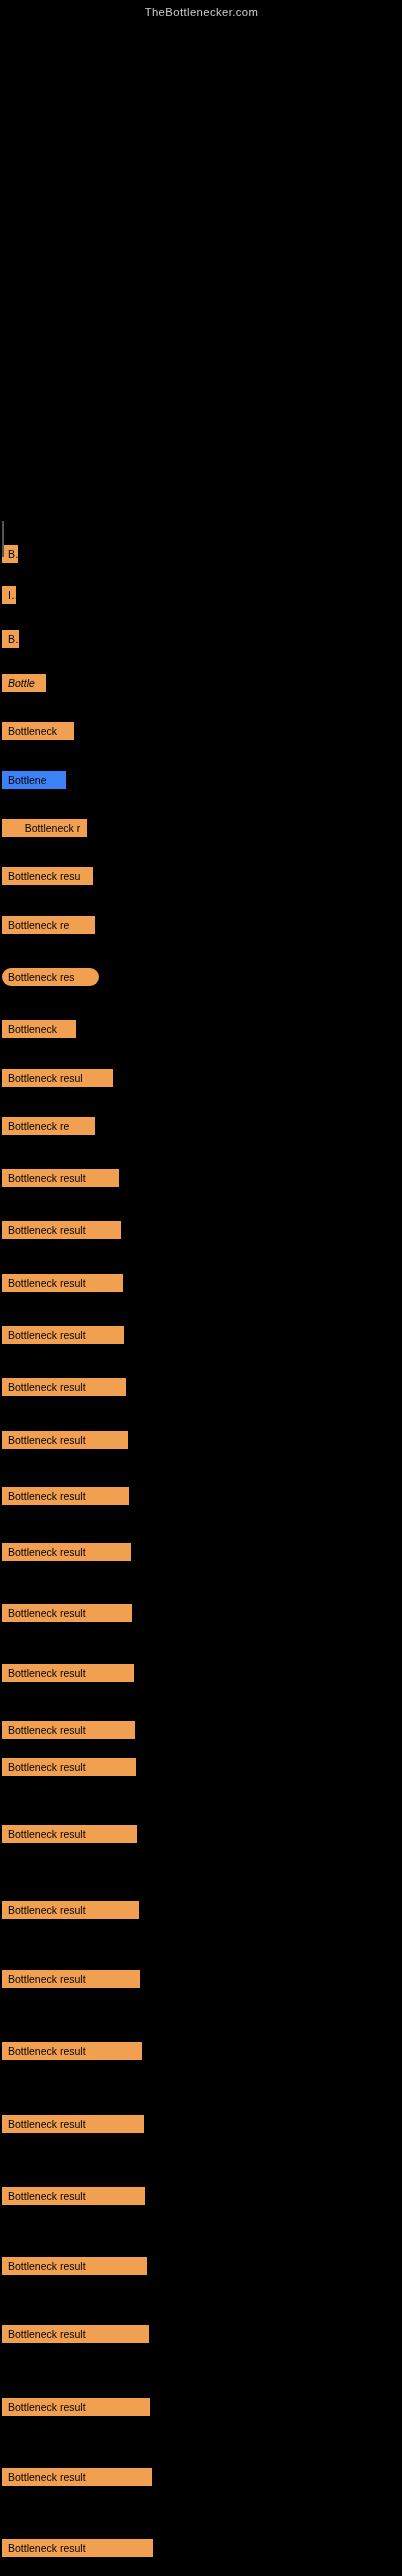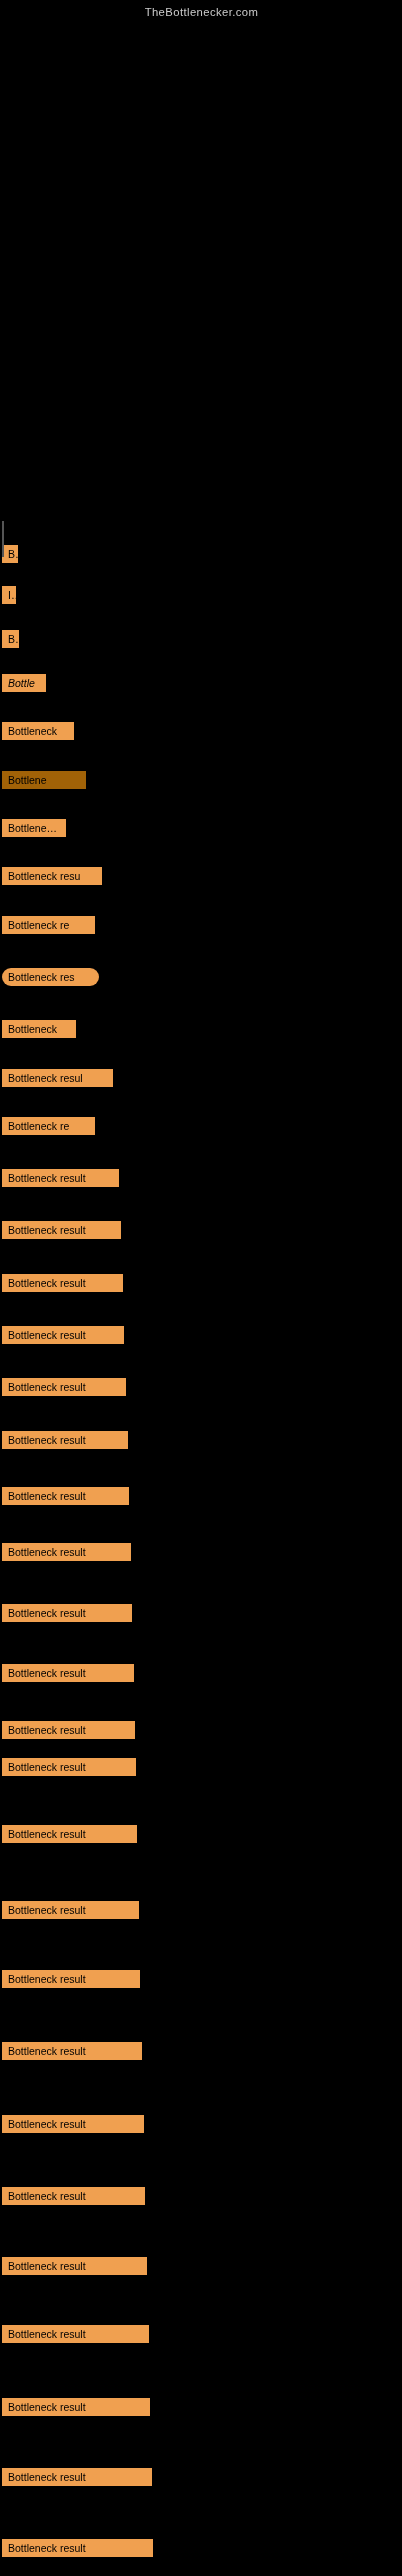--- a/index.html
+++ b/index.html
@@ -27,23 +27,23 @@
 <body>
 
 <div class="site-title">TheBottlenecker.com</div>
 
 <div id="items-container" style="position: relative; width: 403px; height: 2560px;">
 <div style="position: absolute; top: 523px; left: 1.6px; background-color: rgb(240, 160, 80); color: rgb(0, 0, 0); font-size: 10.5px; font-weight: 500; padding: 3.2px 6.4px; width: 16px; white-space: nowrap; overflow: hidden; text-overflow: ellipsis; display: block;">B</div>
     <div style="position: absolute; top: 564px; left: 1.6px; background-color: rgb(240, 160, 80); color: rgb(0, 0, 0); font-size: 10.5px; font-weight: 500; padding: 3.2px 6.4px; width: 14.5px; white-space: nowrap; overflow: hidden; text-overflow: ellipsis; display: block;">I</div>
     <div style="position: absolute; top: 608px; left: 1.6px; background-color: rgb(240, 160, 80); color: rgb(0, 0, 0); font-size: 10.5px; font-weight: 500; padding: 3.2px 6.4px; width: 17.7px; white-space: nowrap; overflow: hidden; text-overflow: ellipsis; display: block;">B</div>
     <div style="position: absolute; top: 652px; left: 1.6px; background-color: rgb(240, 160, 80); color: rgb(0, 0, 0); font-size: 10.5px; font-weight: 500; padding: 3.2px 6.4px; width: 44px; white-space: nowrap; overflow: hidden; text-overflow: ellipsis; display: block; font-style: italic;">Bottle</div>
     <div style="position: absolute; top: 700px; left: 1.6px; background-color: rgb(240, 160, 80); color: rgb(0, 0, 0); font-size: 10.5px; font-weight: 500; padding: 3.2px 6.4px; width: 72px; white-space: nowrap; overflow: hidden; text-overflow: ellipsis; display: block;">Bottleneck</div>
-    <div style="position: absolute; top: 749px; left: 1.6px; background-color: #a16207; color: rgb(0, 0, 0); font-size: 10.5px; font-weight: 500; padding: 3.2px 6.4px; width: 84px; white-space: nowrap; overflow: hidden; text-overflow: ellipsis; display: block;">Bottlene</div>
-    <div style="position: absolute; top: 797px; left: 1.6px; background-color: rgb(240, 160, 80); color: rgb(0, 0, 0); font-size: 10.5px; font-weight: 500; padding: 3.2px 6.4px; width: 64px; white-space: nowrap; overflow: hidden; text-overflow: ellipsis; display: block;">Bottleneck r</div>
-    <div style="position: absolute; top: 845px; left: 1.6px; background-color: rgb(240, 160, 80); color: rgb(0, 0, 0); font-size: 10.5px; font-weight: 500; padding: 3.2px 6.4px; width: 100px; white-space: nowrap; overflow: hidden; text-overflow: ellipsis; display: block;">Bottleneck resu</div>
+    <div style="position: absolute; top: 749px; left: 1.6px; background-color: #3b82f6; color: rgb(0, 0, 0); font-size: 10.5px; font-weight: 500; padding: 3.2px 6.4px; width: 64px; white-space: nowrap; overflow: hidden; text-overflow: ellipsis; display: block;">Bottlene</div>
+    <div style="position: absolute; top: 797px; left: 1.6px; background-color: rgb(240, 160, 80); color: rgb(0, 0, 0); font-size: 10.5px; font-weight: 500; padding: 3.2px 6.4px; width: 85px; white-space: nowrap; overflow: hidden; text-overflow: ellipsis; display: block; text-align: right;">Bottleneck r</div>
+    <div style="position: absolute; top: 845px; left: 1.6px; background-color: rgb(240, 160, 80); color: rgb(0, 0, 0); font-size: 10.5px; font-weight: 500; padding: 3.2px 6.4px; width: 91px; white-space: nowrap; overflow: hidden; text-overflow: ellipsis; display: block;">Bottleneck resu</div>
     <div style="position: absolute; top: 894px; left: 1.6px; background-color: rgb(240, 160, 80); color: rgb(0, 0, 0); font-size: 10.5px; font-weight: 500; padding: 3.2px 6.4px; width: 93px; white-space: nowrap; overflow: hidden; text-overflow: ellipsis; display: block;">Bottleneck re</div>
     <div style="position: absolute; top: 946px; left: 1.6px; background-color: rgb(240, 160, 80); color: rgb(0, 0, 0); font-size: 10.5px; font-weight: 500; padding: 3.2px 6.4px; width: 97px; white-space: nowrap; overflow: hidden; text-overflow: ellipsis; display: block; border-radius: 9px;">Bottleneck res</div>
     <div style="position: absolute; top: 998px; left: 1.6px; background-color: rgb(240, 160, 80); color: rgb(0, 0, 0); font-size: 10.5px; font-weight: 500; padding: 3.2px 6.4px; width: 74px; white-space: nowrap; overflow: hidden; text-overflow: ellipsis; display: block;">Bottleneck</div>
     <div style="position: absolute; top: 1047px; left: 1.6px; background-color: rgb(240, 160, 80); color: rgb(0, 0, 0); font-size: 10.5px; font-weight: 500; padding: 3.2px 6.4px; width: 111px; white-space: nowrap; overflow: hidden; text-overflow: ellipsis; display: block;">Bottleneck resul</div>
     <div style="position: absolute; top: 1095px; left: 1.6px; background-color: rgb(240, 160, 80); color: rgb(0, 0, 0); font-size: 10.5px; font-weight: 500; padding: 3.2px 6.4px; width: 93px; white-space: nowrap; overflow: hidden; text-overflow: ellipsis; display: block;">Bottleneck re</div>
     <div style="position: absolute; top: 1147px; left: 1.6px; background-color: rgb(240, 160, 80); color: rgb(0, 0, 0); font-size: 10.5px; font-weight: 500; padding: 3.2px 6.4px; width: 117px; white-space: nowrap; overflow: hidden; text-overflow: ellipsis; display: block;">Bottleneck result</div>
     <div style="position: absolute; top: 1199px; left: 1.6px; background-color: rgb(240, 160, 80); color: rgb(0, 0, 0); font-size: 10.5px; font-weight: 500; padding: 3.2px 6.4px; width: 119px; white-space: nowrap; overflow: hidden; text-overflow: ellipsis; display: block;">Bottleneck result</div>
     <div style="position: absolute; top: 1252px; left: 1.6px; background-color: rgb(240, 160, 80); color: rgb(0, 0, 0); font-size: 10.5px; font-weight: 500; padding: 3.2px 6.4px; width: 121px; white-space: nowrap; overflow: hidden; text-overflow: ellipsis; display: block;">Bottleneck result</div>
     <div style="position: absolute; top: 1304px; left: 1.6px; background-color: rgb(240, 160, 80); color: rgb(0, 0, 0); font-size: 10.5px; font-weight: 500; padding: 3.2px 6.4px; width: 122px; white-space: nowrap; overflow: hidden; text-overflow: ellipsis; display: block;">Bottleneck result</div>
     <div style="position: absolute; top: 1356px; left: 1.6px; background-color: rgb(240, 160, 80); color: rgb(0, 0, 0); font-size: 10.5px; font-weight: 500; padding: 3.2px 6.4px; width: 124px; white-space: nowrap; overflow: hidden; text-overflow: ellipsis; display: block;">Bottleneck result</div>

